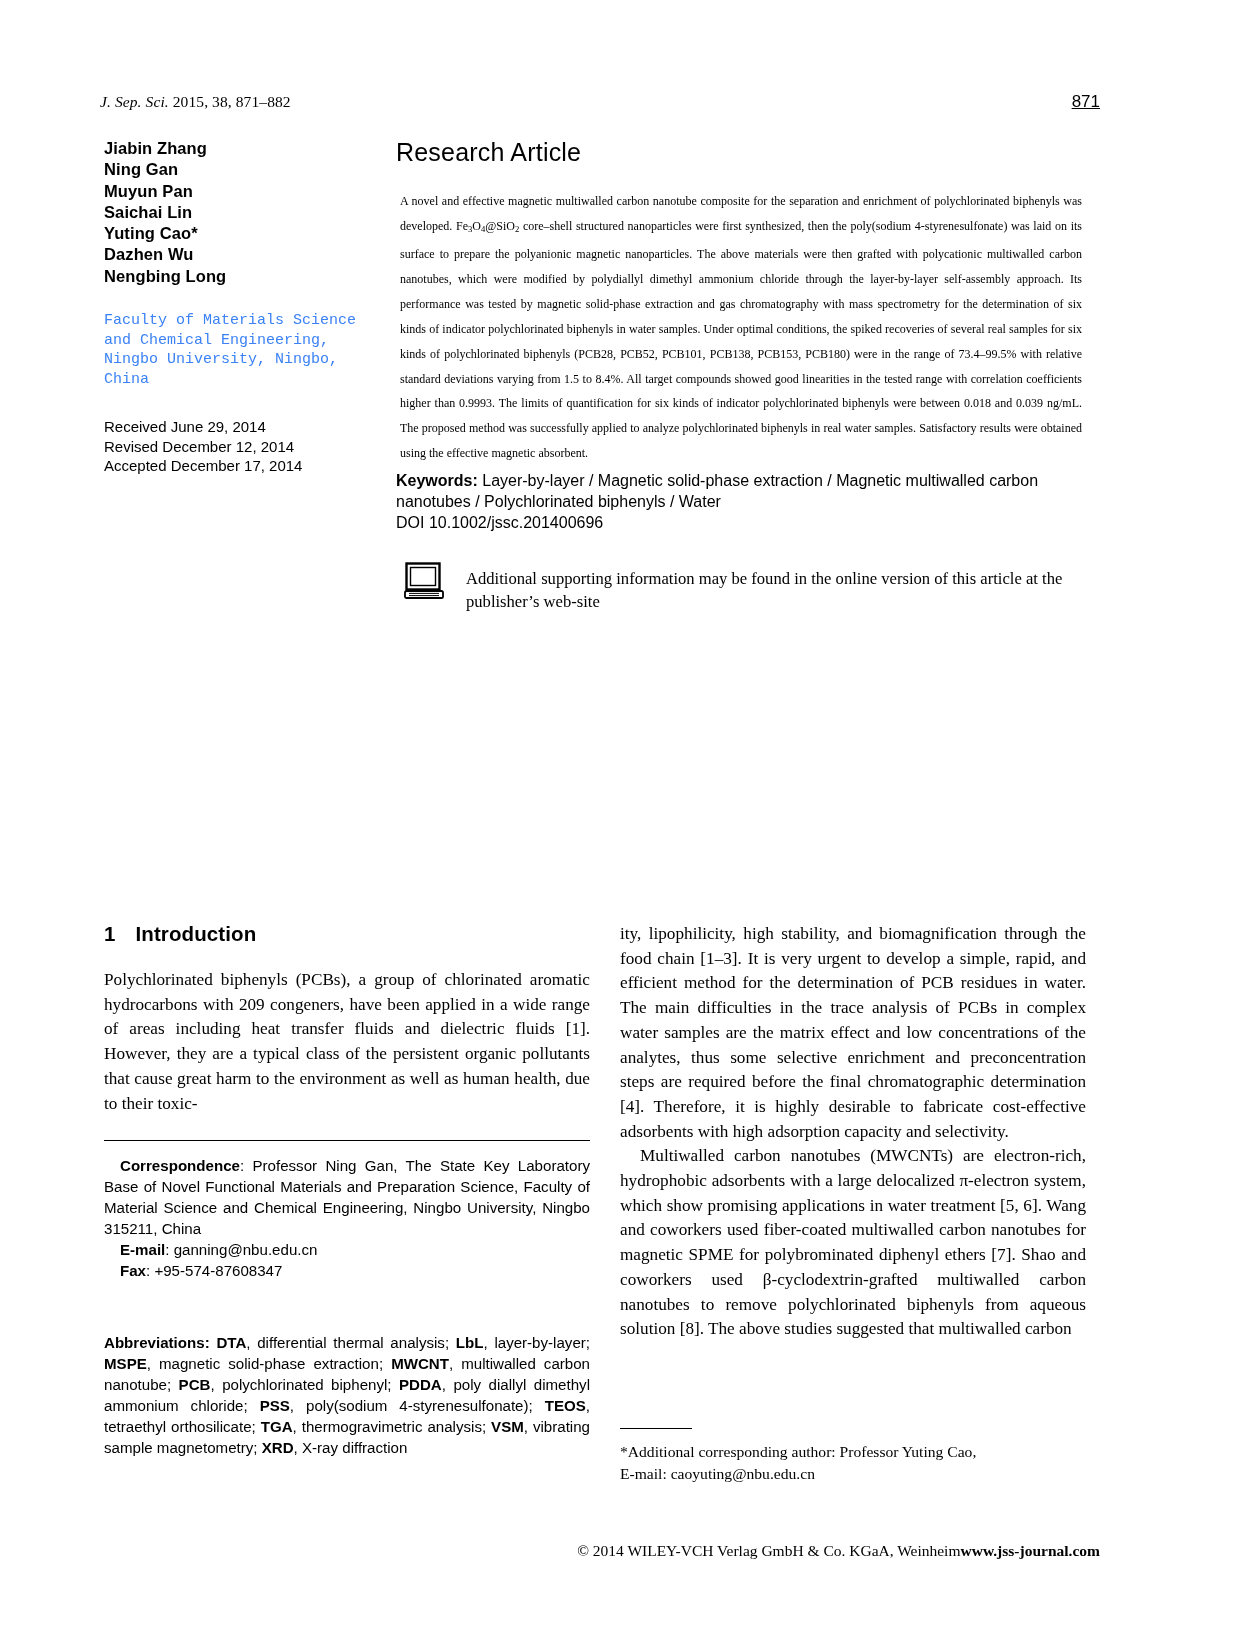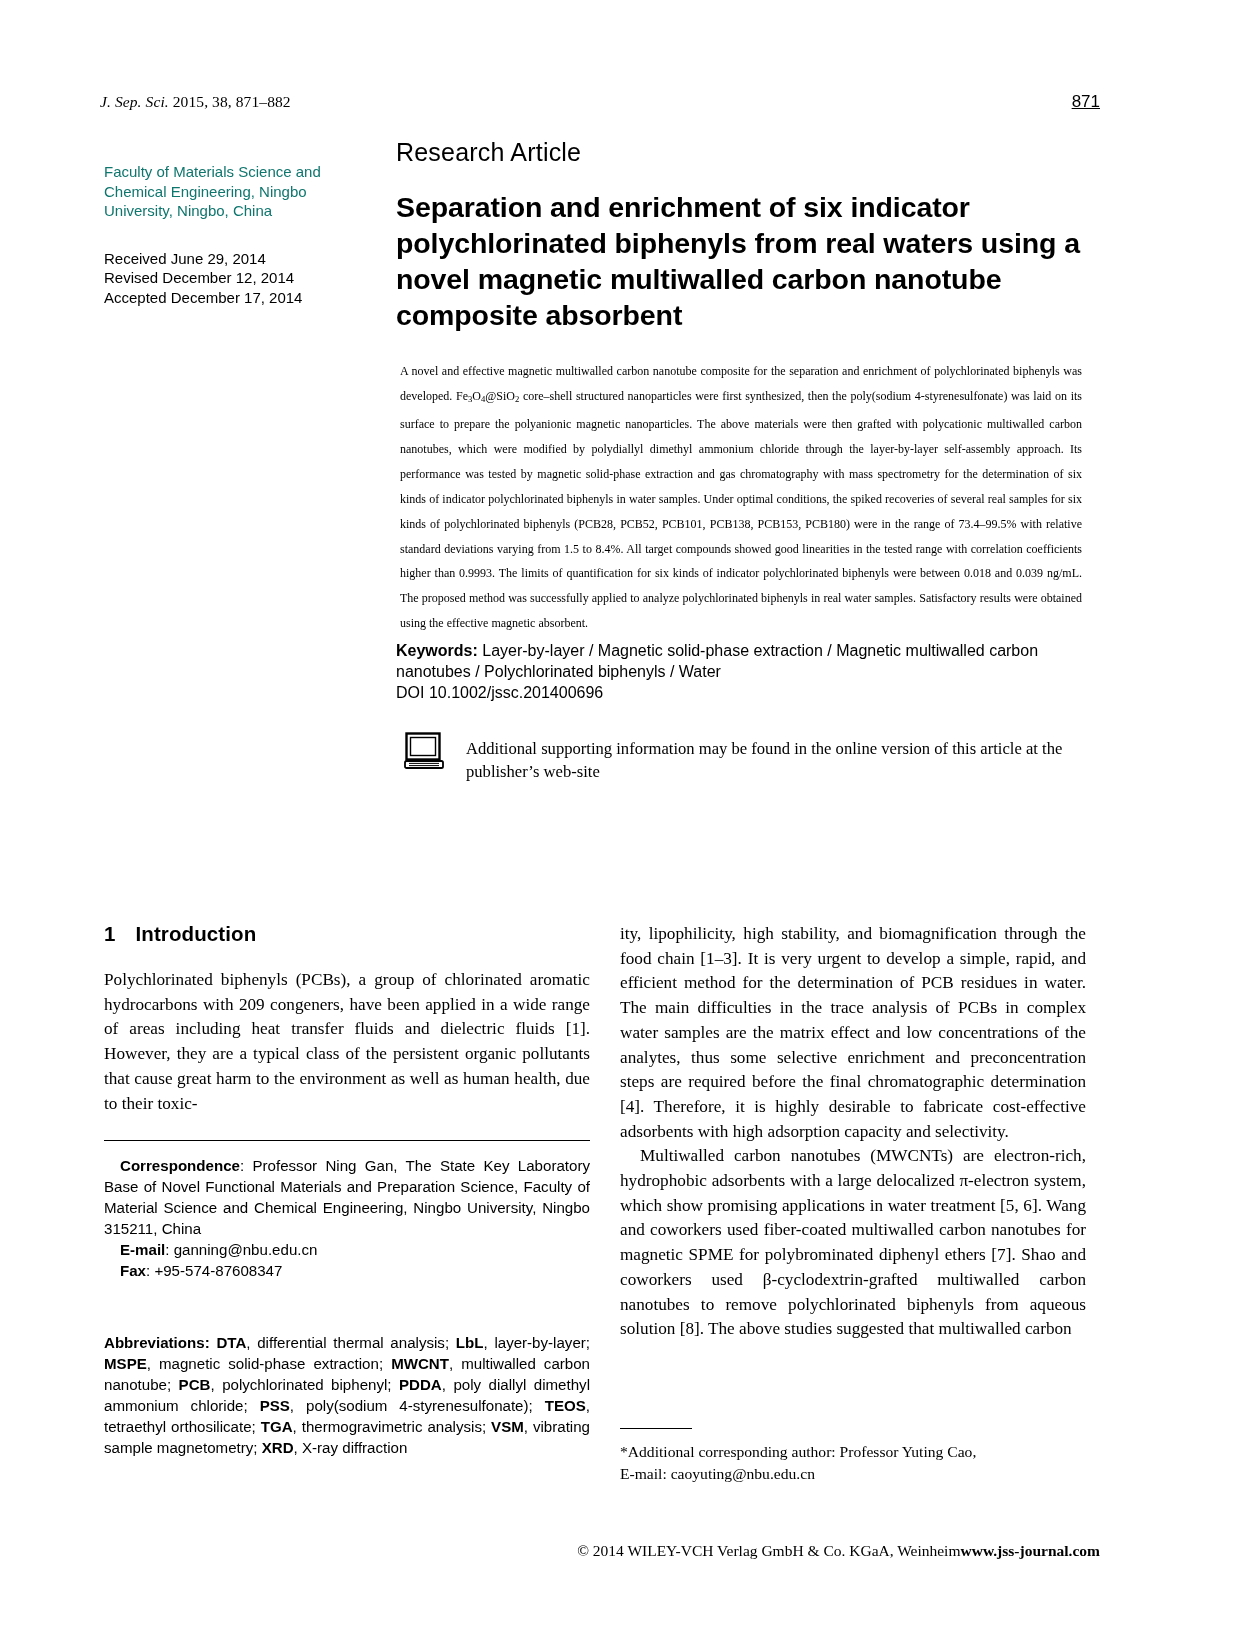--- a/index.html
+++ b/index.html
@@ -59,21 +59,22 @@
   .authors {
     font-weight: bold;
     font-size: 16.5px;
     line-height: 21.3px;
     letter-spacing: 0.1px;
   }
   .affil {
     margin-top: 24px;
     font-size: 15px;
     line-height: 19.5px;
-    color: #0f766e;
+    color: #3b82f6;
+    font-family: Liberation Mono, monospace;
   }
   .dates {
     margin-top: 28px;
     font-size: 15px;
     line-height: 19.5px;
   }
 
   .top-right {
     position: absolute;
     left: 396px;
@@ -238,31 +239,39 @@
 <body>
 
 <div class="page">
 
   <div class="runhead">
     <div class="runhead-left"><span>J. Sep. Sci.</span><span class="nonital"> 2015, 38, 871–882</span></div>
     <div class="runhead-right">871</div>
   </div>
 
   <div class="top-left">
+    <div class="authors">
+      <div>Jiabin  Zhang</div>
+      <div>Ning  Gan</div>
+      <div>Muyun  Pan</div>
+      <div>Saichai Lin</div>
+      <div>Yuting  Cao*</div>
+      <div>Dazhen  Wu</div>
+      <div>Nengbing  Long</div>
+    </div>
     <div class="affil">Faculty of Materials Science and Chemical Engineering, Ningbo University, Ningbo, China</div>
     <div class="dates">
       <div>Received June 29, 2014</div>
       <div>Revised December 12, 2014</div>
       <div>Accepted December 17, 2014</div>
     </div>
   </div>
 
   <div class="top-right">
     <div class="article-type">Research Article</div>
-    <h1 class="title">Separation and enrichment of six indicator polychlorinated biphenyls from real waters using a novel magnetic multiwalled carbon nanotube composite absorbent</h1>
 
     <p class="abstract"><span>A novel and effective magnetic multiwalled carbon nanotube composite for the separation and enrichment of polychlorinated biphenyls was developed. Fe</span><sub>3</sub><span>O</span><sub>4</sub><span>@SiO</span><sub>2</sub><span> core–shell structured nanoparticles were first synthesized, then the poly(sodium 4-styrenesulfonate) was laid on its surface to prepare the polyanionic magnetic nanoparticles. The above materials were then grafted with polycationic multiwalled carbon nanotubes, which were modified by polydiallyl dimethyl ammonium chloride through the layer-by-layer self-assembly approach. Its performance was tested by magnetic solid-phase extraction and gas chromatography with mass spectrometry for the determination of six kinds of indicator polychlorinated biphenyls in water samples. Under optimal conditions, the spiked recoveries of several real samples for six kinds of polychlorinated biphenyls (PCB28, PCB52, PCB101, PCB138, PCB153, PCB180) were in the range of 73.4–99.5% with relative standard deviations varying from 1.5 to 8.4%. All target compounds showed good linearities in the tested range with correlation coefficients higher than 0.9993. The limits of quantification for six kinds of indicator polychlorinated biphenyls were between 0.018 and 0.039 ng/mL. The proposed method was successfully applied to analyze polychlorinated biphenyls in real water samples. Satisfactory results were obtained using the effective magnetic absorbent.</span></p>
 
     <div class="keywords"><b>Keywords:</b><span> Layer-by-layer / Magnetic solid-phase extraction / Magnetic multiwalled carbon nanotubes / Polychlorinated biphenyls / Water</span></div>
     <div class="doi">DOI 10.1002/jssc.201400696</div>
 
     <div class="suppinfo">
       <span class="monitor-icon">
         <svg width="44" height="40" viewBox="0 0 44 40" xmlns="http://www.w3.org/2000/svg">
           <rect x="2.5" y="2.5" width="33" height="26" fill="#ffffff" stroke="#000000" stroke-width="2.4"></rect>

